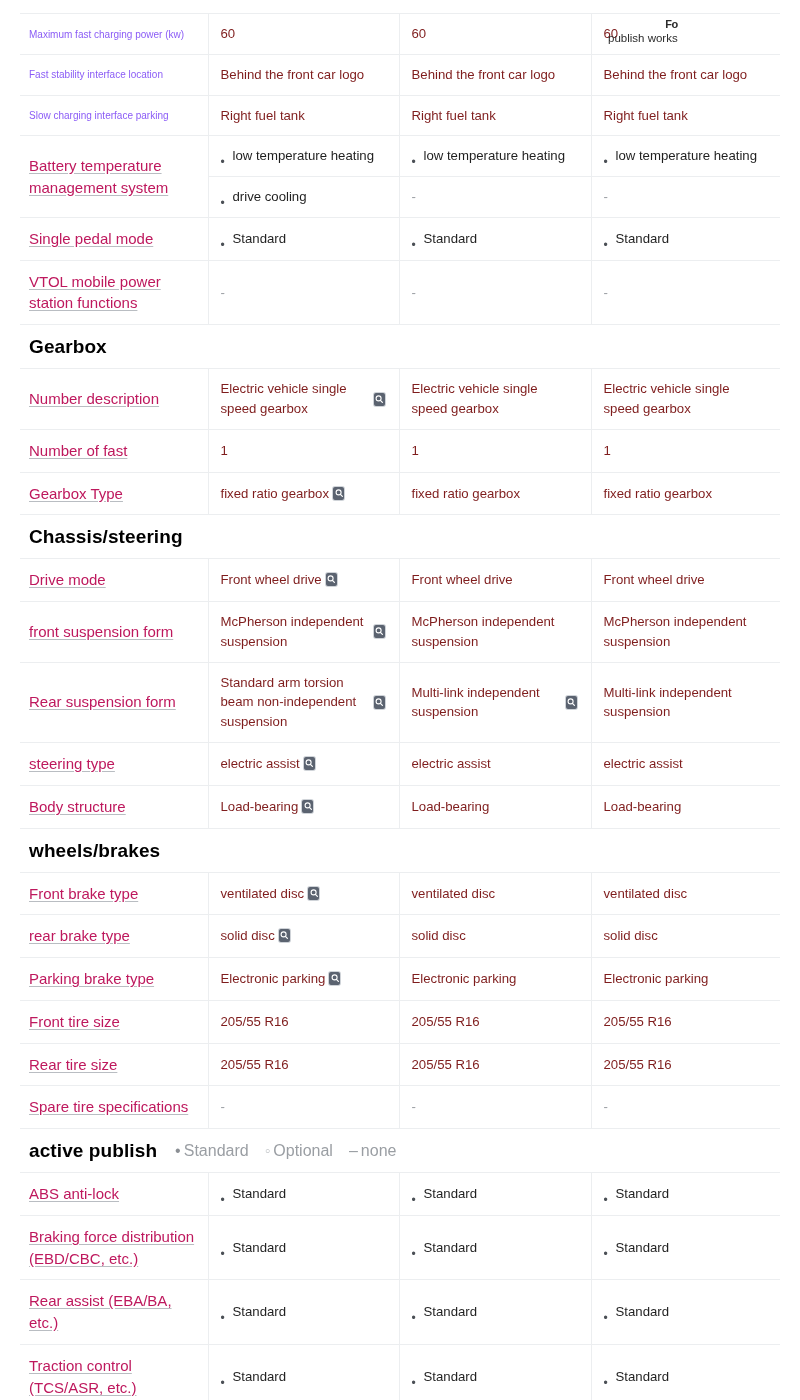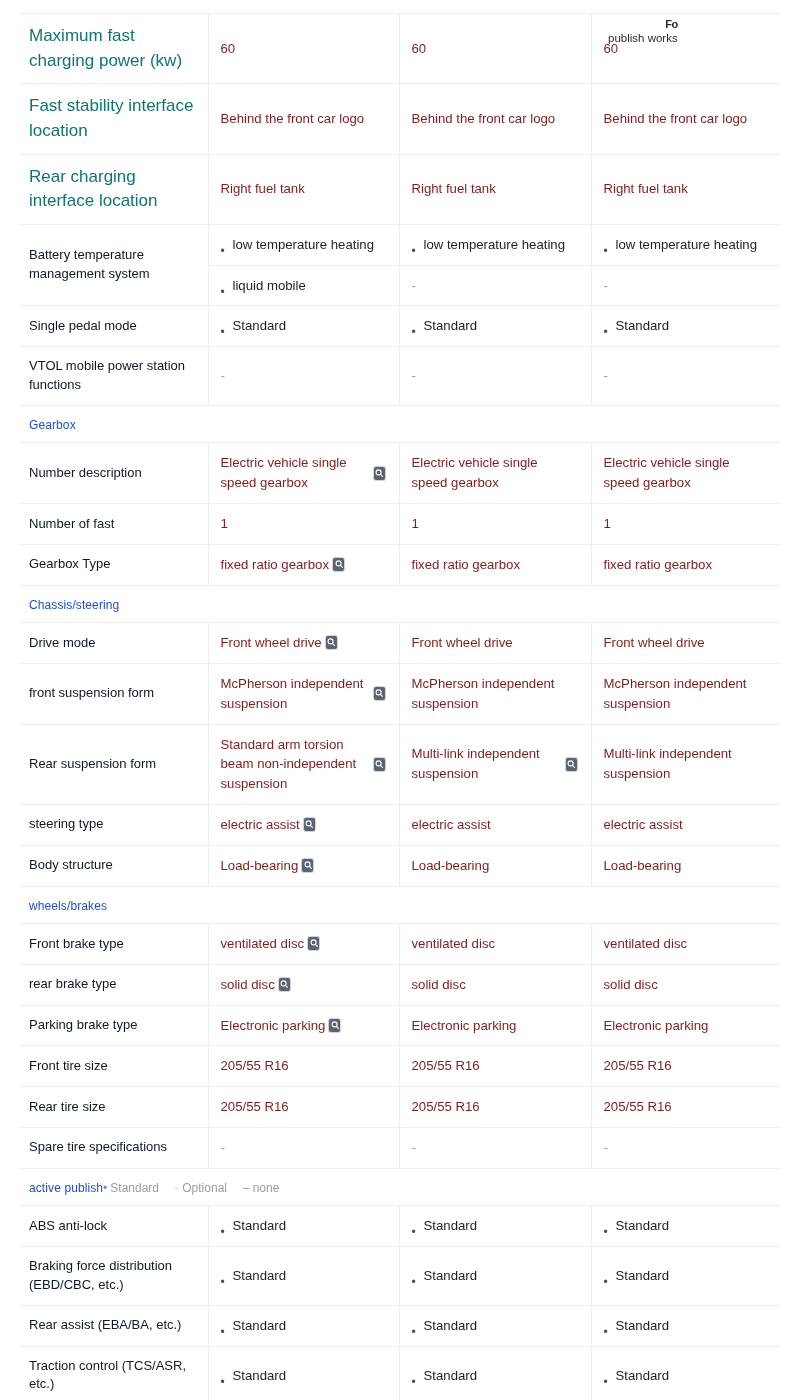--- a/index.html
+++ b/index.html
@@ -37,32 +37,33 @@
   table.spec-table col.c-v3    { width: 189px; }
 
   
   tr.section-row > td {
     border-top: 1px solid #eceef0;
     border-bottom: 1px solid #eceef0;
     background: #ffffff;
     padding: 11px 0 10px 9px;
   }
   .section-title {
-    font-weight: normal;
-    font-size: 12px;
-    color: #1d4ed8;
+    font-weight: bold;
+    font-size: 19px;
+    color: #000000;
     letter-spacing: 0.1px;
     display: inline-block;
     vertical-align: middle;
   }
   .legend {
     display: inline-block;
     vertical-align: middle;
+    margin-left: 18px;
     color: #9a9ea3;
-    font-size: 12px;
+    font-size: 16px;
     white-space: nowrap;
   }
   .legend .lg-item { margin-right: 16px; display: inline-block; }
   .legend .lg-item:last-child { margin-right: 0; }
   .lg-mark { margin-right: 3px; }
   .lg-mark.dot-filled { color: #8b8f94; }
   .lg-mark.dot-open { color: #c3c6c9; }
   .lg-mark.dash { color: #9a9ea3; }
 
   
@@ -78,31 +79,32 @@
   td.label-cell {
     padding: 10px 12px 10px 9px;
     background: #fdfdfd;
   }
   td.value-cell {
     padding: 10px 14px 10px 12px;
     color: #1f1f1f;
   }
 
   .label-link {
-    color: #0f172a;
-    font-size: 13px;
+    color: #be185d;
+    font-size: 15px;
     line-height: 1.45;
+    text-decoration: underline;
     text-decoration-color: #b9bdc2;
     text-underline-offset: 2px;
     cursor: pointer;
     display: inline;
   }
   .label-plain {
-    color: #0f766e;
-    font-size: 17px;
+    color: #8b5cf6;
+    font-size: 10px;
     line-height: 1.45;
   }
 
   .val {
     line-height: 1.5;
     font-size: 13.2px;
     color: #7f1d1d;
     display: inline;
   }
   .val.dash { color: #9a9ea3; }
@@ -191,40 +193,40 @@
           <td class="value-cell"><span class="val">60</span></td>
           <td class="value-cell"><span class="val">60</span></td>
         </tr>
         <tr class="data-row">
           <td class="label-cell"><span class="label-plain">Fast stability interface location</span></td>
           <td class="value-cell"><span class="val">Behind the front car logo</span></td>
           <td class="value-cell"><span class="val">Behind the front car logo</span></td>
           <td class="value-cell"><span class="val">Behind the front car logo</span></td>
         </tr>
         <tr class="data-row">
-          <td class="label-cell"><span class="label-plain">Rear charging interface location</span></td>
+          <td class="label-cell"><span class="label-plain">Slow charging interface parking</span></td>
           <td class="value-cell"><span class="val">Right fuel tank</span></td>
           <td class="value-cell"><span class="val">Right fuel tank</span></td>
           <td class="value-cell"><span class="val">Right fuel tank</span></td>
         </tr>
         <tr class="data-row">
           <td class="label-cell" rowspan="2"><span class="label-link">Battery temperature management system</span></td>
           <td class="value-cell">
             <span class="bullet-hang"><span class="bdot">•</span><span class="btext">low temperature heating</span></span>
           </td>
           <td class="value-cell">
             <span class="bullet-hang"><span class="bdot">•</span><span class="btext">low temperature heating</span></span>
           </td>
           <td class="value-cell">
             <span class="bullet-hang"><span class="bdot">•</span><span class="btext">low temperature heating</span></span>
           </td>
         </tr>
         <tr class="data-row">
           <td class="value-cell">
-            <span class="bullet-hang"><span class="bdot">•</span><span class="btext">liquid mobile</span></span>
+            <span class="bullet-hang"><span class="bdot">•</span><span class="btext">drive cooling</span></span>
           </td>
           <td class="value-cell"><span class="val dash">-</span></td>
           <td class="value-cell"><span class="val dash">-</span></td>
         </tr>
         <tr class="data-row">
           <td class="label-cell"><span class="label-link">Single pedal mode</span></td>
           <td class="value-cell">
             <span class="bullet-hang"><span class="bdot">•</span><span class="btext">Standard</span></span>
           </td>
           <td class="value-cell">

